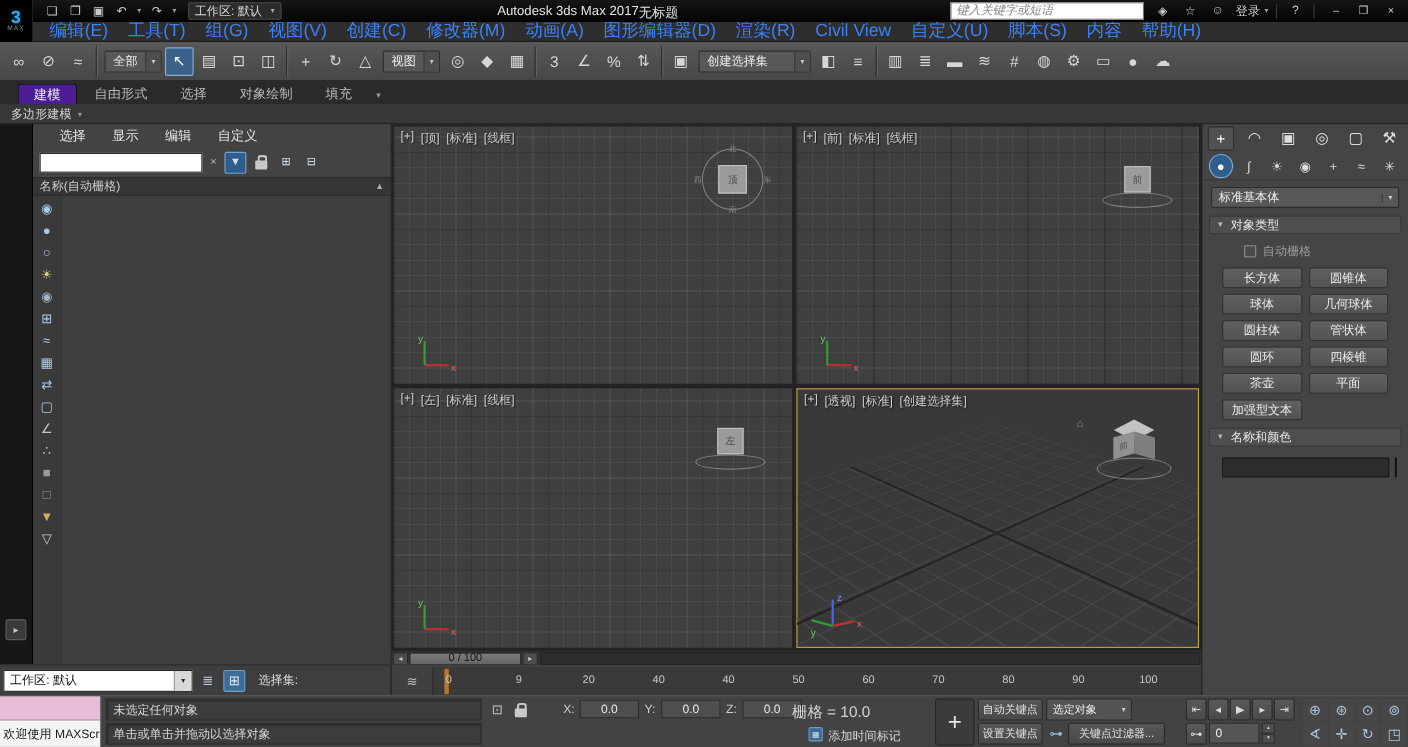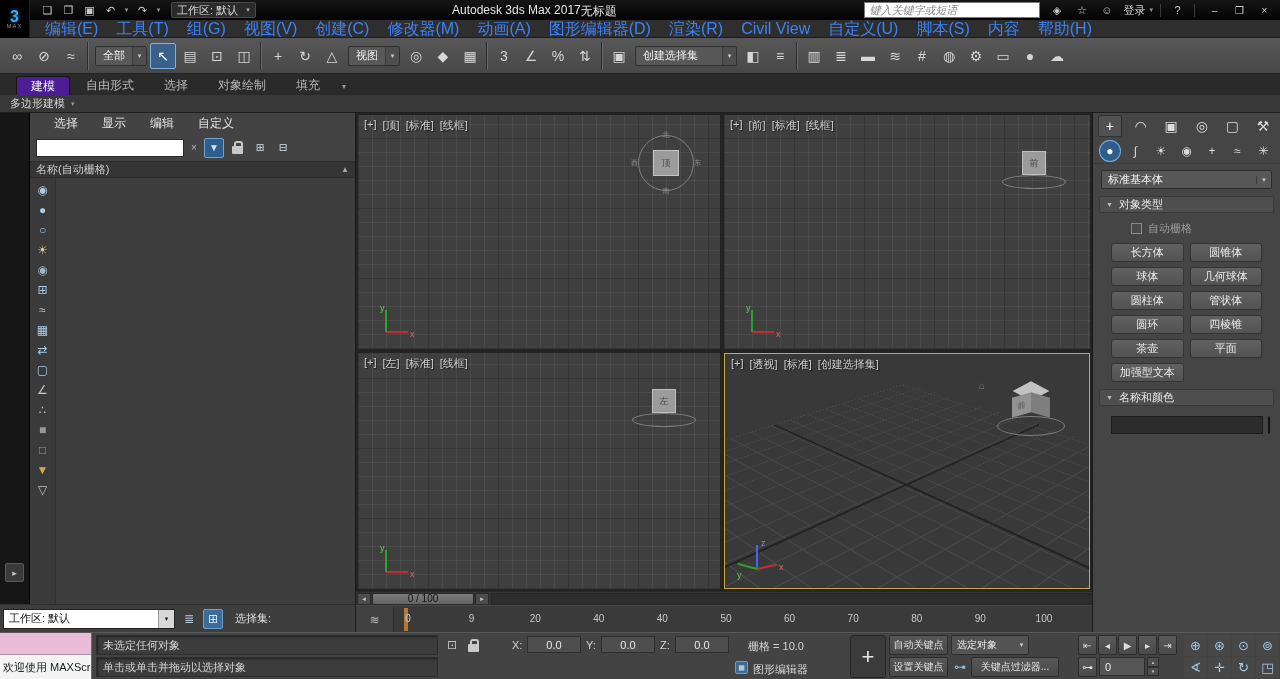--- a/index.html
+++ b/index.html
@@ -166,21 +166,21 @@
   
   #statusbar{position:absolute;left:0;top:632px;width:1280px;height:47px;background:#434343;border-top:1px solid #595959}
   #listener{position:absolute;left:0;top:0;width:92px;height:47px;border-right:1px solid #6a6a6a}
   #listener .pink{height:22px;background:#e9bcd7;border-bottom:1px solid #b393a6}
   #listener .white{height:24px;background:#f4f4f4;color:#1a1a1a;font-size:11px;display:flex;align-items:center;padding-left:3px;white-space:nowrap;overflow:hidden}
   .sbox{position:absolute;left:96px;width:342px;height:20px;background:#3c3c3c;border:1px solid #2e2e2e;box-shadow:inset 1px 1px 2px rgba(0,0,0,.45);font-size:11px;color:#d6d6d6;display:flex;align-items:center;padding-left:6px;white-space:nowrap;overflow:hidden}
   .s1{top:2px}.s2{top:24px}
   .sicon{position:absolute;width:18px;height:18px;display:flex;align-items:center;justify-content:center;color:#c3c3c3;font-size:12px}
   .clabel{position:absolute;top:6px;font-size:11px;color:#d2d2d2}
   .cfield{position:absolute;top:3px;width:54px;height:17px;background:#4e4e4e;border:1px solid #2d2d2d;color:#e8e8e8;font-size:11px;text-align:center}
-  #gridlbl{position:absolute;left:748px;top:6px;font-size:11px;color:#d2d2d2;white-space:nowrap}
+  #gridlbl{position:absolute;left:720px;top:6px;font-size:14px;color:#d2d2d2;white-space:nowrap}
   #ttag-icon{position:absolute;left:735px;top:28px;width:13px;height:13px;background:#3d6a94;border:1px solid #6f9cc4;border-radius:2px;color:#d7e7f5;font-size:7px;display:flex;align-items:center;justify-content:center}
   #ttag{position:absolute;left:753px;top:29px;font-size:11px;color:#d6d6d6;white-space:nowrap}
   #setkey-big{position:absolute;left:850px;top:2px;width:36px;height:43px;background:#3b3b3b;border:1px solid #262626;border-radius:3px;color:#e6e6e6;font-size:22px;display:flex;align-items:center;justify-content:center}
   .akbtn{position:absolute;width:59px;height:20px;background:linear-gradient(#575757,#494949);border:1px solid #2c2c2c;border-radius:2px;font-size:10px;color:#e3e3e3;display:flex;align-items:center;justify-content:center;white-space:nowrap}
   #autokey{left:889px;top:2px}
   #setkey{left:889px;top:24px}
   #self-combo{position:absolute;left:951px;top:2px;width:78px;height:20px;background:#535353;border:1px solid #2c2c2c;border-radius:2px;display:flex;align-items:center;font-size:10px;color:#eee}
   #self-combo .txt{flex:1;padding-left:5px;white-space:nowrap}
   #self-combo .arr{width:13px;font-size:7px;color:#ccc;text-align:center}
   #keyicon{position:absolute;left:951px;top:24px;width:18px;height:20px;color:#8fc1ea;font-size:12px;display:flex;align-items:center;justify-content:center}
@@ -775,21 +775,21 @@
   <input class="cfield" style="left: 527px;" value="0.0">
   <span class="clabel" style="left:586px">Y:</span>
   <input class="cfield" style="left: 601px;" value="0.0">
   <span class="clabel" style="left:660px">Z:</span>
   <input class="cfield" style="left: 675px;" value="0.0">
   <span id="gridlbl">栅格 = 10.0</span>
 
   <span id="ttag-icon">
       <b>▦</b>
     </span>
-  <span id="ttag">图形编辑器</span>
+  <span id="ttag">添加时间标记</span>
 
   <span id="setkey-big">
       <b>+</b>
     </span>
   <span class="akbtn" id="autokey">自动关键点</span>
   <span class="akbtn" id="setkey">设置关键点</span>
   <span id="self-combo">
     <span class="txt">选定对象</span>
     <span class="arr">▾</span>
   </span>

